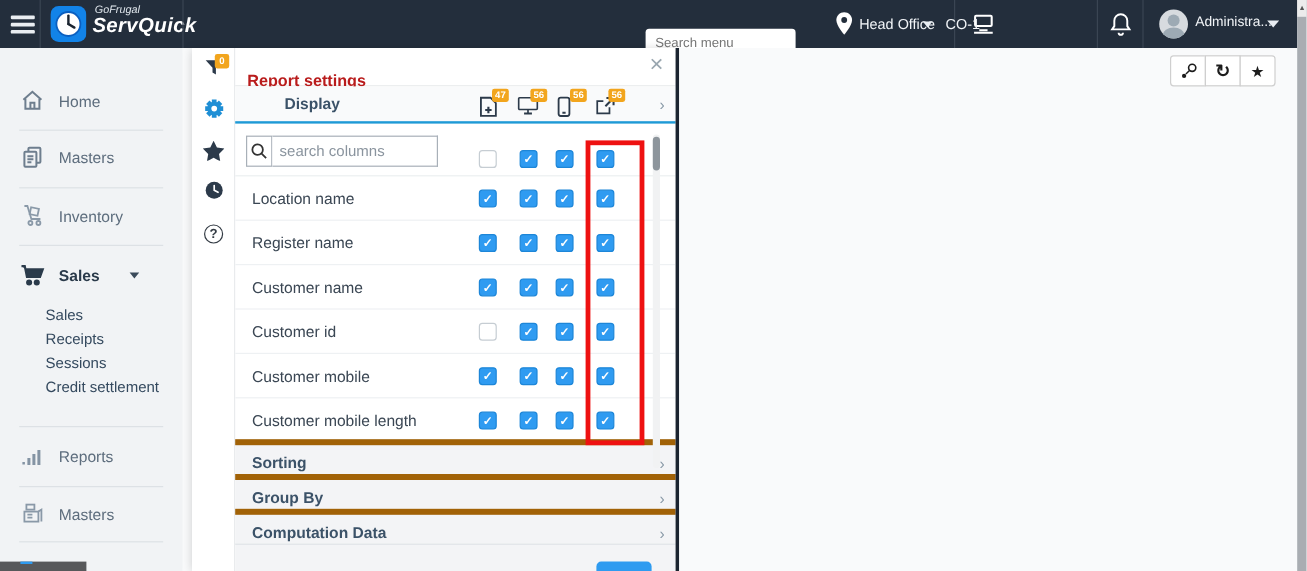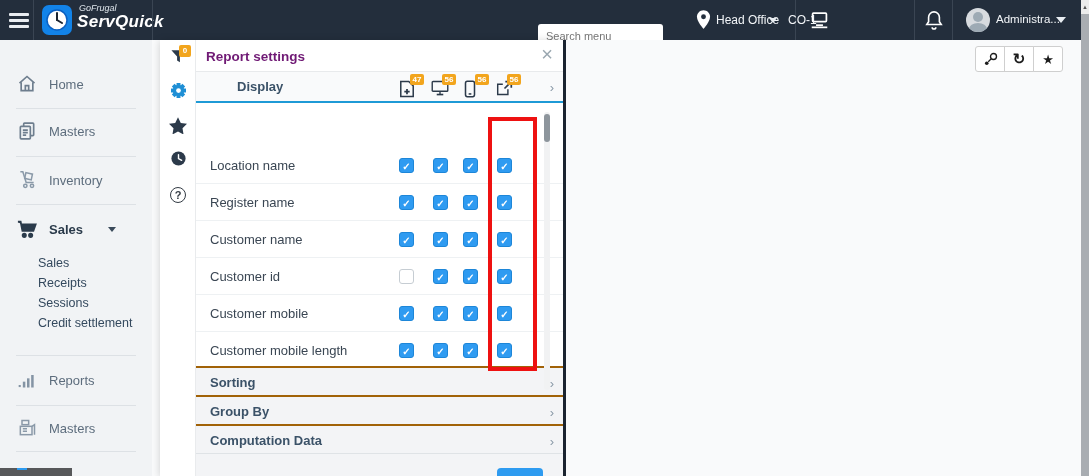--- a/index.html
+++ b/index.html
@@ -39,21 +39,21 @@
   
   .panel { position:absolute; left:160px; top:40px; width:403px; height:436px; background:#fff; box-shadow:0 1px 8px rgba(0,0,0,.18); }
   .rail { position:absolute; left:0; top:0; width:36px; height:436px; border-right:1px solid #e9ebed; background:#fff; }
   .rail-icon { position:absolute; left:0; width:36px; text-align:center; cursor:pointer; }
   .rail-badge { position:absolute; left:19px; top:5px; min-width:12px; height:12px; background:#f2a51d; color:#fff; font-size:8px; font-weight:bold; line-height:12px; text-align:center; border-radius:2px; padding:0 1px; }
   .help-circle { display:inline-block; width:16px; height:16px; border:1.5px solid #333b44; border-radius:50%; font-size:11px; line-height:15px; color:#333b44; font-weight:bold; }
   .help-circle::before { content:"?"; }
 
   .pmain { position:absolute; left:36px; top:0; width:367px; height:436px; }
   .phead { position:absolute; left:0; top:0; width:367px; height:32px; border-bottom:1px solid #e8eaec; }
-  .ptitle { position:absolute; left:10px; top:9px; font-size:13.5px; font-weight:bold; color:#701a75; }
+  .ptitle { position:absolute; left:10px; top:20px; font-size:13.5px; font-weight:bold; color:#b91c1c; }
   .pclose { position:absolute; right:10px; top:3px; font-size:20px; color:#9aa7b0; cursor:pointer; }
   .pclose::before { content:"×"; }
 
   .display-row { position:absolute; left:0; top:32px; width:367px; height:31px; background:#f9fafb; border-bottom:2px solid #1e9ad6; cursor:pointer; }
   .display-label { position:absolute; left:18px; top:7px; font-size:13px; font-weight:bold; color:#3b5268;margin-left:23px; }
   .counter { position:absolute; top:4px; width:30px; height:24px; }
   .counter svg { position:absolute; left:0; top:4px; }
   .cbadge { position:absolute; left:11px; top:-2px; min-width:14px; height:11px; background:#f2a51d; color:#fff; font-size:8px; font-weight:bold; line-height:11px; text-align:center; border-radius:2px; padding:0 1px; }
   .sec-chevron { position:absolute; right:9px; top:8px; font-size:13px; color:#8a9aa8; }
   .sec-chevron::before { content:"›"; }
@@ -64,21 +64,21 @@
   .col-search::placeholder { color:#8a949e; }
 
   .rows-wrap { position:absolute; left:0; top:107px; width:367px; height:219px; overflow:hidden; }
   .prow { position:relative; width:367px; height:37px; border-bottom:1px solid #eef1f3; }
   .prow-label { position:absolute; left:14px; top:11px; font-size:13px; color:#3a4653; }
   .cb { position:absolute; width:15px; height:15px; border-radius:3px; font-size:10px; text-align:center; line-height:15px; cursor:pointer; }
   .cb.on { background:#2f9bf1; border:1px solid #1d86d8; color:#fff; font-weight:bold; }
   .cb.on::before { content:"✓"; }
   .cb.off { background:#fff; border:1px solid #c6cdd3; }
 
-  .acc-row { position:absolute; left:0; width:367px; height:29px; background:#f3f4f6; border-top:2px solid #a16207; cursor:pointer; }
+  .acc-row { position:absolute; left:0; width:367px; height:29px; background:#f3f4f6; border-top:5px solid #a16207; cursor:pointer; }
   .acc-label { position:absolute; left:14px; top:7px; font-size:13px; font-weight:bold; color:#3b5268; }
   .pfoot { position:absolute; left:0; top:413px; width:367px; height:23px; background:#f3f4f6; border-top:1px solid #dfe3e6; }
   .apply-btn { position:absolute; left:301px; top:428px; width:46px; height:26px; background:#2e9bf0; border:none; border-radius:4px; cursor:pointer; }
   .pscroll { position:absolute; left:348px; top:72px; width:6px; height:278px; background:#f1f2f3; border-radius:3px; }
   .pscroll .thumb { position:absolute; left:0; top:2px; width:6px; height:28px; background:#8d959c; border-radius:3px; }
 
   
   .red-box { position:absolute; left:488px; top:117px; width:49px; height:254px; border:4px solid #ee1111; pointer-events:none; }
   .vsep { position:absolute; left:563px; top:40px; width:3px; height:436px; background:#1b2430; }
   .main-area { position:absolute; left:566px; top:40px; width:515px; height:436px; background:#f9fafb; }
@@ -307,20 +307,30 @@
           <svg width="17" height="17" viewBox="0 0 20 20" fill="none" stroke="#2c3a4a" stroke-width="1.7">
               <path d="M14 11v6H2V5h6"></path>
               <path d="M11 2h7v7" stroke-width="2"></path>
               <path d="M18 2l-8 8" stroke-width="2"></path>
             </svg>
           <span class="cbadge">56</span>
         </span>
         <span class="sec-chevron"></span>
       </div>
 
+      <div class="search-row">
+        <span class="mag-box">
+          <svg width="14" height="14" viewBox="0 0 16 16">
+              <circle cx="6.5" cy="6.5" r="5" fill="none" stroke="#333" stroke-width="1.7"></circle>
+              <line x1="10.3" y1="10.3" x2="14.6" y2="14.6" stroke="#333" stroke-width="1.7"></line>
+            </svg>
+        </span>
+        <input type="text" class="col-search" placeholder="search columns" style="">
+        <span id="select-all-checks"><span class="cb off" style="left: 203px; top: 22px;"></span><span class="cb on" style="left: 237px; top: 22px;"></span><span class="cb on" style="left: 267px; top: 22px;"></span><span class="cb on" style="left: 301px; top: 22px;"></span></span>
+      </div>
 
       <div class="rows-wrap" id="rows">
           <div class="prow">
             <span class="prow-label">Location name</span>
             <span class="cb on" style="left: 203px; top: 11px;"></span>
             <span class="cb on" style="left: 237px; top: 11px;"></span>
             <span class="cb on" style="left: 267px; top: 11px;"></span>
             <span class="cb on" style="left: 301px; top: 11px;"></span>
           </div>
           <div class="prow">

